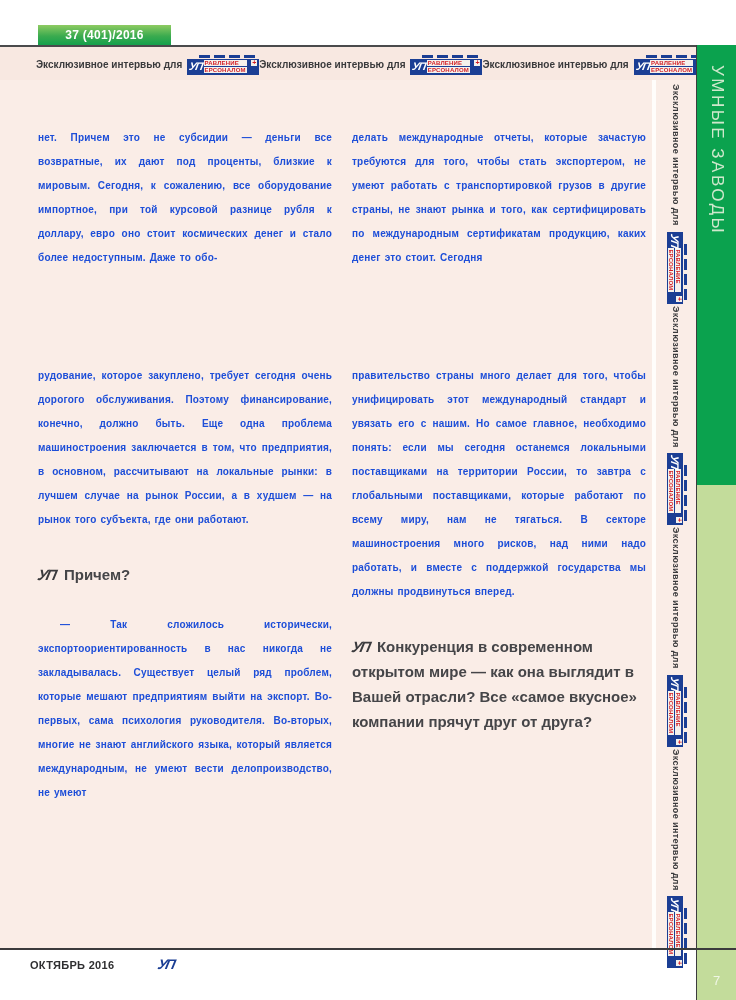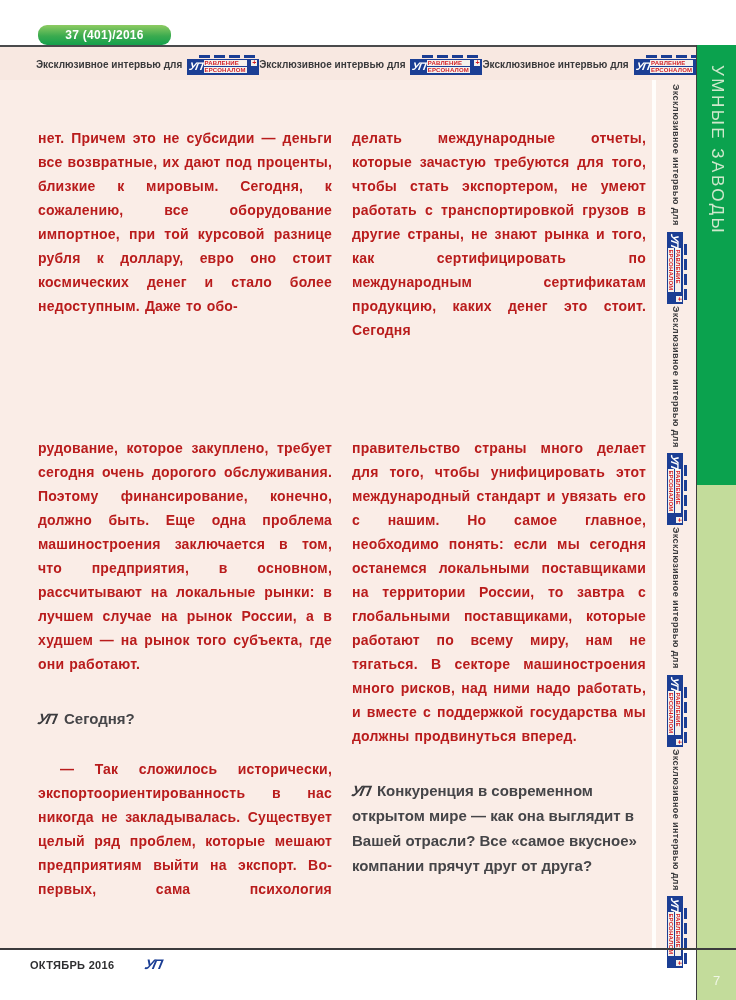--- a/index.html
+++ b/index.html
@@ -7,21 +7,20 @@
   body { font-family:"Liberation Sans","DejaVu Sans",sans-serif; }
   .page { position:relative; width:736px; height:1000px; background:#ffffff; overflow:hidden; }
 
   
   .topbar { position:absolute; top:0; left:0; width:736px; height:45px; background:#ffffff; }
   .issue-badge {
     position:absolute; left:38px; top:25px; width:133px; height:20px;
     background:linear-gradient(180deg,#8ecb62 0%,#3bab4f 55%,#14a04c 100%);
     color:#ffffff; font-size:12px; font-weight:bold; text-align:center; line-height:20px;
     letter-spacing:0.3px;
-    border-radius:9px;
   }
 
   
   .body-row { position:absolute; top:45px; left:0; width:736px; height:955px; display:flex; }
 
   .cps { width:696px; height:903px; background:#faede7; border-top:2px solid #4a4a4c; position:relative; }
 
   
   .header-band { height:33px; display:flex; align-items:center; justify-content:space-between;
     padding:2px 4px 0 36px; background:#f8e8e1; }
@@ -40,21 +39,21 @@
   .uplogo-lines i { font-style:normal; background:#f5f1ec; color:#d21f26; font-size:6px; line-height:6px;
     font-weight:bold; padding:0 1px; letter-spacing:0.2px; white-space:nowrap; }
   .uplogo-plus { position:absolute; right:2px; top:1px; background:#f5f1ec; color:#d21f26;
     font-size:7px; line-height:6px; font-weight:bold; padding:0 1px; }
 
   
   .main-strip-row { display:flex; height:868px; }
   .main-cols { width:652px; height:825px; padding:46px 6px 0 38px; overflow:hidden; }
   .colrow { display:flex; gap:20px; }
   .col { width:294px; flex:0 0 auto; }
-  .para { width:294px; font-size:14px; font-weight:bold; color:#b91c1c; line-height:24px;
+  .para { width:294px; font-size:10px; font-weight:bold; color:#1d4ed8; line-height:24px;
     text-align:justify; letter-spacing:0.2px; word-spacing:1px; }
   .indent { text-indent:22px; }
 
   .pull-heading { margin-top:24px; text-align:center; color:#55b64a; font-size:19px; font-weight:bold;
     line-height:30px; letter-spacing:0.6px; }
 
   .row2 { margin-top:40px; }
 
   .q-row { margin-top:34px; display:flex; align-items:center; gap:9px; }
   .q-label { font-size:15px; font-weight:bold; color:#454548; }
@@ -81,21 +80,21 @@
   .sidebar-top { height:440px; background:#0ba24e; display:flex; justify-content:center; padding-top:20px; }
   .sidebar-title { writing-mode:vertical-rl; color:#cfe8cc; font-size:17px; letter-spacing:2.5px;
     white-space:nowrap; }
   .sidebar-bottom { height:515px; background:#c3dc9b; position:relative; }
   .pagenum { position:absolute; bottom:12px; left:0; right:0; text-align:center; color:#eff6e4;
     font-size:13px; }
 
   
   .footer-line { position:absolute; top:948px; left:0; width:736px; height:2px; background:#3b3b3d; z-index:5; }
   .footer { position:absolute; top:950px; left:0; width:690px; z-index:6; display:flex;
-    align-items:center; padding:7px 0 0 30px; gap:31px; }
+    align-items:center; padding:7px 0 0 30px; gap:44px; }
   .footer-date { font-size:11px; font-weight:bold; color:#2f2f31; letter-spacing:0.3px; }
 </style>
 </head>
 <body>
 
 <div class="page">
 
   <div class="topbar">
     <div class="issue-badge">37 (401)/2016</div>
   </div>
@@ -160,21 +159,21 @@
 
           <h2 class="pull-heading">
             <br>
           </h2>
 
           <div class="colrow row2">
             <div class="col">
               <p class="para">рудование, которое закуплено, требует сегодня очень дорогого обслуживания. Поэтому финансирование, конечно, должно быть. Еще одна проблема машиностроения заключается в том, что предприятия, в основном, рассчитывают на локальные рынки: в лучшем случае на рынок России, а в худшем — на рынок того субъекта, где они работают.</p>
               <div class="q-row">
                 <span class="up-mark">УП</span>
-                <span class="q-label">Сегодня?</span>
+                <span class="q-label">Причем?</span>
               </div>
               <p class="para indent para3-left">— Так сложилось исторически, экспортоориентированность в нас никогда не закладывалась. Существует целый ряд проблем, которые мешают предприятиям выйти на экспорт. Во-первых, сама психология руководителя. Во-вторых, многие не знают английского языка, который является международным, не умеют вести делопроизводство, не умеют</p>
             </div>
 
             <div class="col">
               <p class="para">правительство страны много делает для того, чтобы унифицировать этот международный стандарт и увязать его с нашим. Но самое главное, необходимо понять: если мы сегодня останемся локальными поставщиками на территории России, то завтра с глобальными поставщиками, которые работают по всему миру, нам не тягаться. В секторе машиностроения много рисков, над ними надо работать, и вместе с поддержкой государства мы должны продвинуться вперед.</p>
               <p class="question-rich"><span class="up-mark">УП</span><span>Конкуренция в современном открытом мире — как она выглядит в Вашей отрасли? Все «самое вкусное» компании прячут друг от друга?</span></p>
 
             </div>
           </div>

